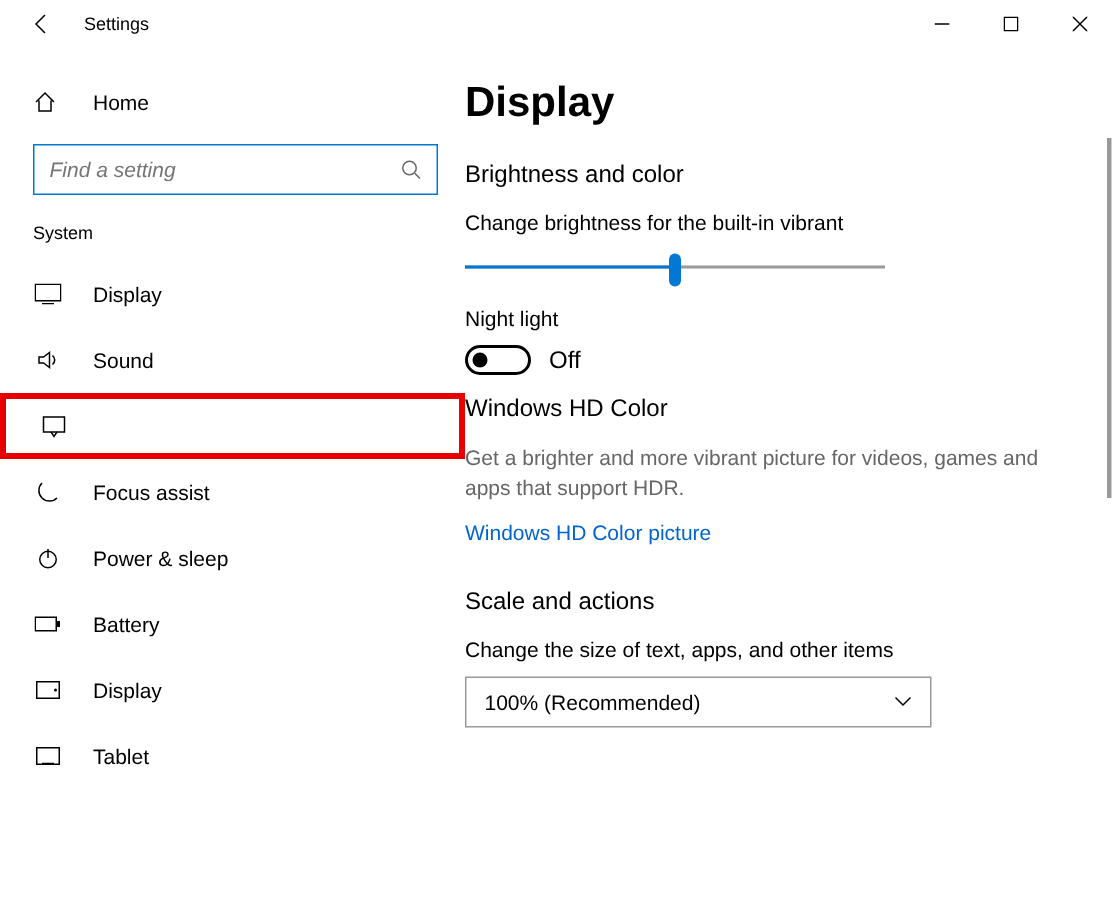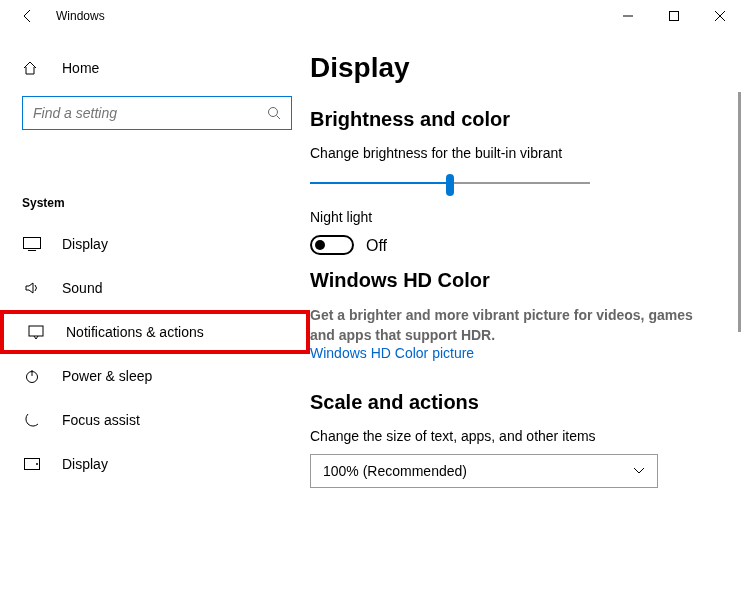--- a/index.html
+++ b/index.html
@@ -10,53 +10,53 @@
 .title { font-size: 12px; margin-left: 8px; color: #000; }
 .win-controls { margin-left: auto; display: flex; }
 .win-btn { width: 46px; height: 32px; display: flex; align-items: center; justify-content: center; }
 .body { flex: 1; display: flex; overflow: hidden; }
 .sidebar { width: 310px; padding: 20px 0 0 0; display: flex; flex-direction: column; }
 .home-row { display: flex; align-items: center; padding: 8px 22px; font-size: 14px; }
 .home-row .icon { width: 20px; margin-right: 20px; }
 .search-wrap { margin: 12px 22px 18px 22px; }
 .search-box { width: 270px; height: 34px; border: 1px solid #0078d4; display: flex; align-items: center; padding: 0 10px; }
 .search-box input { border: none; outline: none; flex: 1; font-size: 14px; background: transparent; font-style: italic; color: #666; }
-.section-label { font-size: 12px; font-weight: 700; padding: 0 22px 12px 22px; margin-top: 48px; }
+.section-label { font-size: 12px; font-weight: 400; padding: 0 22px 12px 22px; }
 .nav { list-style: none; }
 .nav li { display: flex; align-items: center; height: 44px; padding: 0 22px; font-size: 14px; cursor: pointer; position: relative; }
 .nav li .icon { width: 20px; margin-right: 20px; display: flex; align-items: center; justify-content: center; }
 .nav li.highlighted { border: 4px solid #e60000; }
 .content { flex: 1; padding: 20px 40px 0 0; overflow-y: auto; position: relative; }
 .content h1 { font-size: 28px; font-weight: 600; margin-bottom: 24px; }
-.content h2 { font-size: 20px; font-weight: 700; margin-bottom: 14px; }
+.content h2 { font-size: 16px; font-weight: 400; margin-bottom: 14px; }
 .content .label { font-size: 14px; margin-bottom: 10px; }
 .slider { width: 280px; height: 24px; position: relative; margin-bottom: 14px; }
 .slider-track { position: absolute; top: 11px; left: 0; right: 0; height: 2px; background: #999; }
 .slider-fill { position: absolute; top: 11px; left: 0; width: 50%; height: 2px; background: #0078d4; }
 .slider-thumb { position: absolute; top: 3px; left: calc(50% - 4px); width: 8px; height: 22px; background: #0078d4; border-radius: 4px; }
 .toggle-row { display: flex; align-items: flex-end; margin-bottom: 14px; }
 .toggle { width: 44px; height: 20px; border: 2px solid #000; border-radius: 10px; position: relative; margin-right: 12px; }
 .toggle-knob { width: 10px; height: 10px; background: #000; border-radius: 50%; position: absolute; top: 3px; left: 3px; }
 .link { color: #0066cc; font-size: 14px; cursor: pointer; margin-bottom: 30px; display: block; }
-.desc { font-size: 14px; color: #666; line-height: 1.4; font-weight: bold; }
-.dropdown { width: 348px; height: 34px; border: 1px solid #999; display: flex; align-items: center; padding: 0 12px; font-size: 14px; justify-content: space-between; margin-bottom: 12px; }
+.desc { font-size: 14px; color: #666; margin-bottom: 12px; line-height: 1.4; }
+.dropdown { width: 311px; height: 34px; border: 1px solid #999; display: flex; align-items: center; padding: 0 12px; font-size: 14px; justify-content: space-between; margin-bottom: 12px; }
 .scrollbar { position: absolute; right: 2px; top: 60px; width: 3px; height: 240px; background: #999; }
 svg { display: block; }
 </style>
 </head>
 <body>
 
 <div class="window">
   <div class="titlebar">
     <div class="back-btn">
       <svg width="16" height="16" viewBox="0 0 16 16">
           <path d="M10 2 L4 8 L10 14" stroke="#000" stroke-width="1" fill="none"></path>
         </svg>
     </div>
-    <div class="title">Windows</div>
+    <div class="title">Settings</div>
     <div class="win-controls">
       <div class="win-btn">
           <svg width="10" height="10">
             <line x1="0" y1="5" x2="10" y2="5" stroke="#000"></line>
           </svg>
         </div>
       <div class="win-btn">
           <svg width="10" height="10">
             <rect x="0.5" y="0.5" width="9" height="9" stroke="#000" fill="none"></rect>
           </svg>
@@ -109,47 +109,64 @@
             </span>
           <span>Sound</span>
         </li>
         <li class="highlighted">
           <span class="icon">
               <svg width="16" height="16" viewBox="0 0 16 16">
                 <rect x="1" y="2" width="14" height="10" stroke="#000" fill="none"></rect>
                 <path d="M6 12 L8 15 L10 12" stroke="#000" fill="none"></path>
               </svg>
             </span>
-          <span>Notifications &amp; actions</span>
+        </li>
+        <li>
+          <span class="icon">
+              <svg width="16" height="16" viewBox="0 0 16 16">
+                <path d="M4 2 A6 6 0 1 0 14 12" stroke="#000" fill="none"></path>
+              </svg>
+            </span>
+          <span>Focus assist</span>
         </li>
         <li>
           <span class="icon">
               <svg width="16" height="16" viewBox="0 0 16 16">
                 <circle cx="8" cy="9" r="5.5" stroke="#000" fill="none"></circle>
                 <line x1="8" y1="2" x2="8" y2="8" stroke="#000"></line>
               </svg>
             </span>
           <span>Power &amp; sleep</span>
         </li>
         <li>
           <span class="icon">
-              <svg width="16" height="16" viewBox="0 0 16 16">
-                <path d="M4 2 A6 6 0 1 0 14 12" stroke="#000" fill="none"></path>
-              </svg>
-            </span>
-          <span>Focus assist</span>
+              <svg width="18" height="12" viewBox="0 0 18 12">
+                <rect x="0.5" y="1.5" width="14" height="9" stroke="#000" fill="none"></rect>
+                <rect x="15" y="4" width="2" height="4" fill="#000"></rect>
+              </svg>
+            </span>
+          <span>Battery</span>
         </li>
         <li>
           <span class="icon">
               <svg width="16" height="12" viewBox="0 0 16 12">
                 <rect x="0.5" y="0.5" width="15" height="11" stroke="#000" fill="none"></rect>
                 <circle cx="13" cy="6" r="1" fill="#000"></circle>
               </svg>
             </span>
           <span>Display</span>
+        </li>
+        <li>
+          <span class="icon">
+              <svg width="16" height="12" viewBox="0 0 16 12">
+                <rect x="0.5" y="0.5" width="15" height="11" stroke="#000" fill="none"></rect>
+                <line x1="4" y1="11" x2="12" y2="11" stroke="#000"></line>
+              </svg>
+            </span>
+          <span>Tablet</span>
         </li>
       </ul>
     </div>
     <div class="content">
       <h1>Display</h1>
       <h2>Brightness and color</h2>
       <div class="label">Change brightness for the built-in vibrant</div>
       <div class="slider">
         <div class="slider-track"></div>
         <div class="slider-fill"></div>

